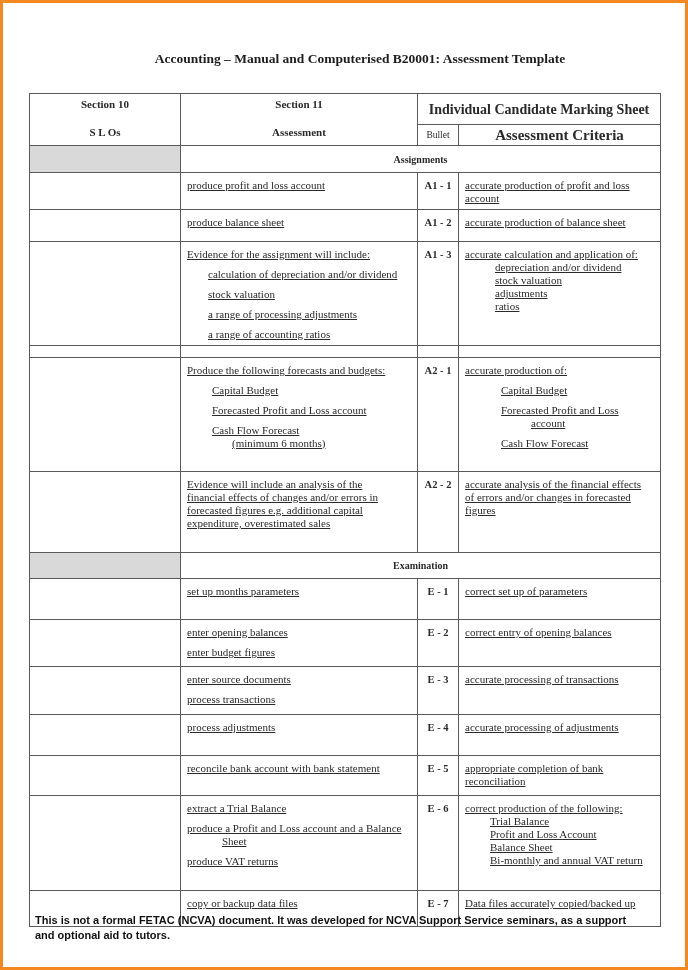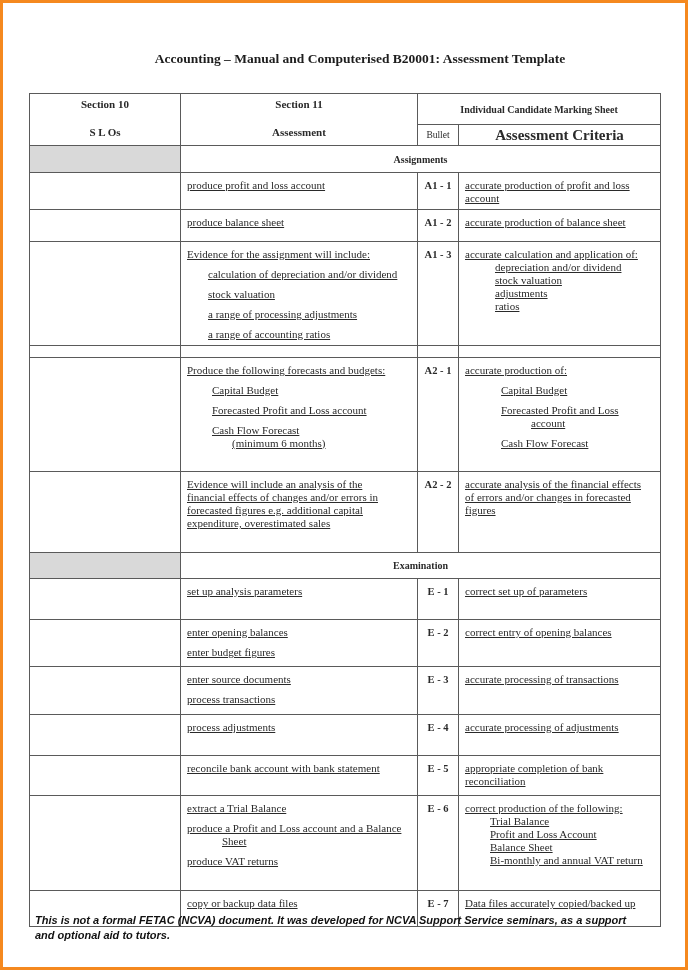--- a/index.html
+++ b/index.html
@@ -30,39 +30,39 @@
     border: 1px solid #5a5a5a;
     vertical-align: top;
     line-height: 13px;
   }
   col.c1 { width: 151px; }
   col.c2 { width: 237px; }
   col.c3 { width: 41px; }
   col.c4 { width: 202px; }
   .hdr { font-weight: bold; text-align: center; font-size: 11px; }
   .hdr-stack { display: flex; flex-direction: column; justify-content: space-between; height: 48px; padding: 4px 0 3px; }
-  .ics { vertical-align: middle !important; font-weight: bold; text-align: center; font-size: 10px; }
+  .ics { vertical-align: middle !important; font-weight: bold; text-align: center; font-size: 14px; }
   .bullet-h { text-align: center; font-size: 9.5px; vertical-align: middle !important; }
   .crit-h { text-align: center; font-weight: bold; font-size: 15px; vertical-align: middle !important; }
   .shade { background: #d9d9d9; }
   .section-label { text-align: center; font-weight: bold; vertical-align: middle !important; font-size: 10px; }
   .txt { padding: 6px 5px 4px 6px; text-decoration: underline; }
   .code { font-weight: bold; text-align: center; padding-top: 6px; font-size: 10.5px; white-space: nowrap; }
   .line { display: block; }
   .ind1 { padding-left: 21px; }
   .ind1b { padding-left: 25px; }
   .ind2 { padding-left: 45px; }
   .ind3 { padding-left: 30px; }
   .ind4 { padding-left: 36px; }
   .ind5 { padding-left: 25px; }
   .gap7 { margin-top: 7px; }
   .footer {
     position: absolute; left: 35px; top: 913px; width: 600px;
     font-family: "Liberation Sans", "DejaVu Sans", sans-serif;
-    font-weight: bold; font-size: 11px; line-height: 15px; color: #111; font-style: italic;
+    font-weight: bold; font-size: 11px; line-height: 15px; color: #111;
   }
 </style>
 </head>
 <body>
 
 <div class="frame"></div>
 
 <div class="title">Accounting – Manual and Computerised B20001: Assessment Template</div>
 
 <table class="sheet">
@@ -183,21 +183,21 @@
   </tr>
 
   <tr style="height:26px">
     <td class="shade"></td>
     <td colspan="3" class="section-label">Examination</td>
   </tr>
 
   <tr style="height:41px">
     <td></td>
     <td class="txt">
-      <span class="line">set up analysis parameters</span>
+      <span class="line">set up months parameters</span>
     </td>
     <td class="code">E - 1</td>
     <td class="txt">
       <span class="line">correct set up of parameters</span>
     </td>
   </tr>
 
   <tr style="height:47px">
     <td></td>
     <td class="txt">

